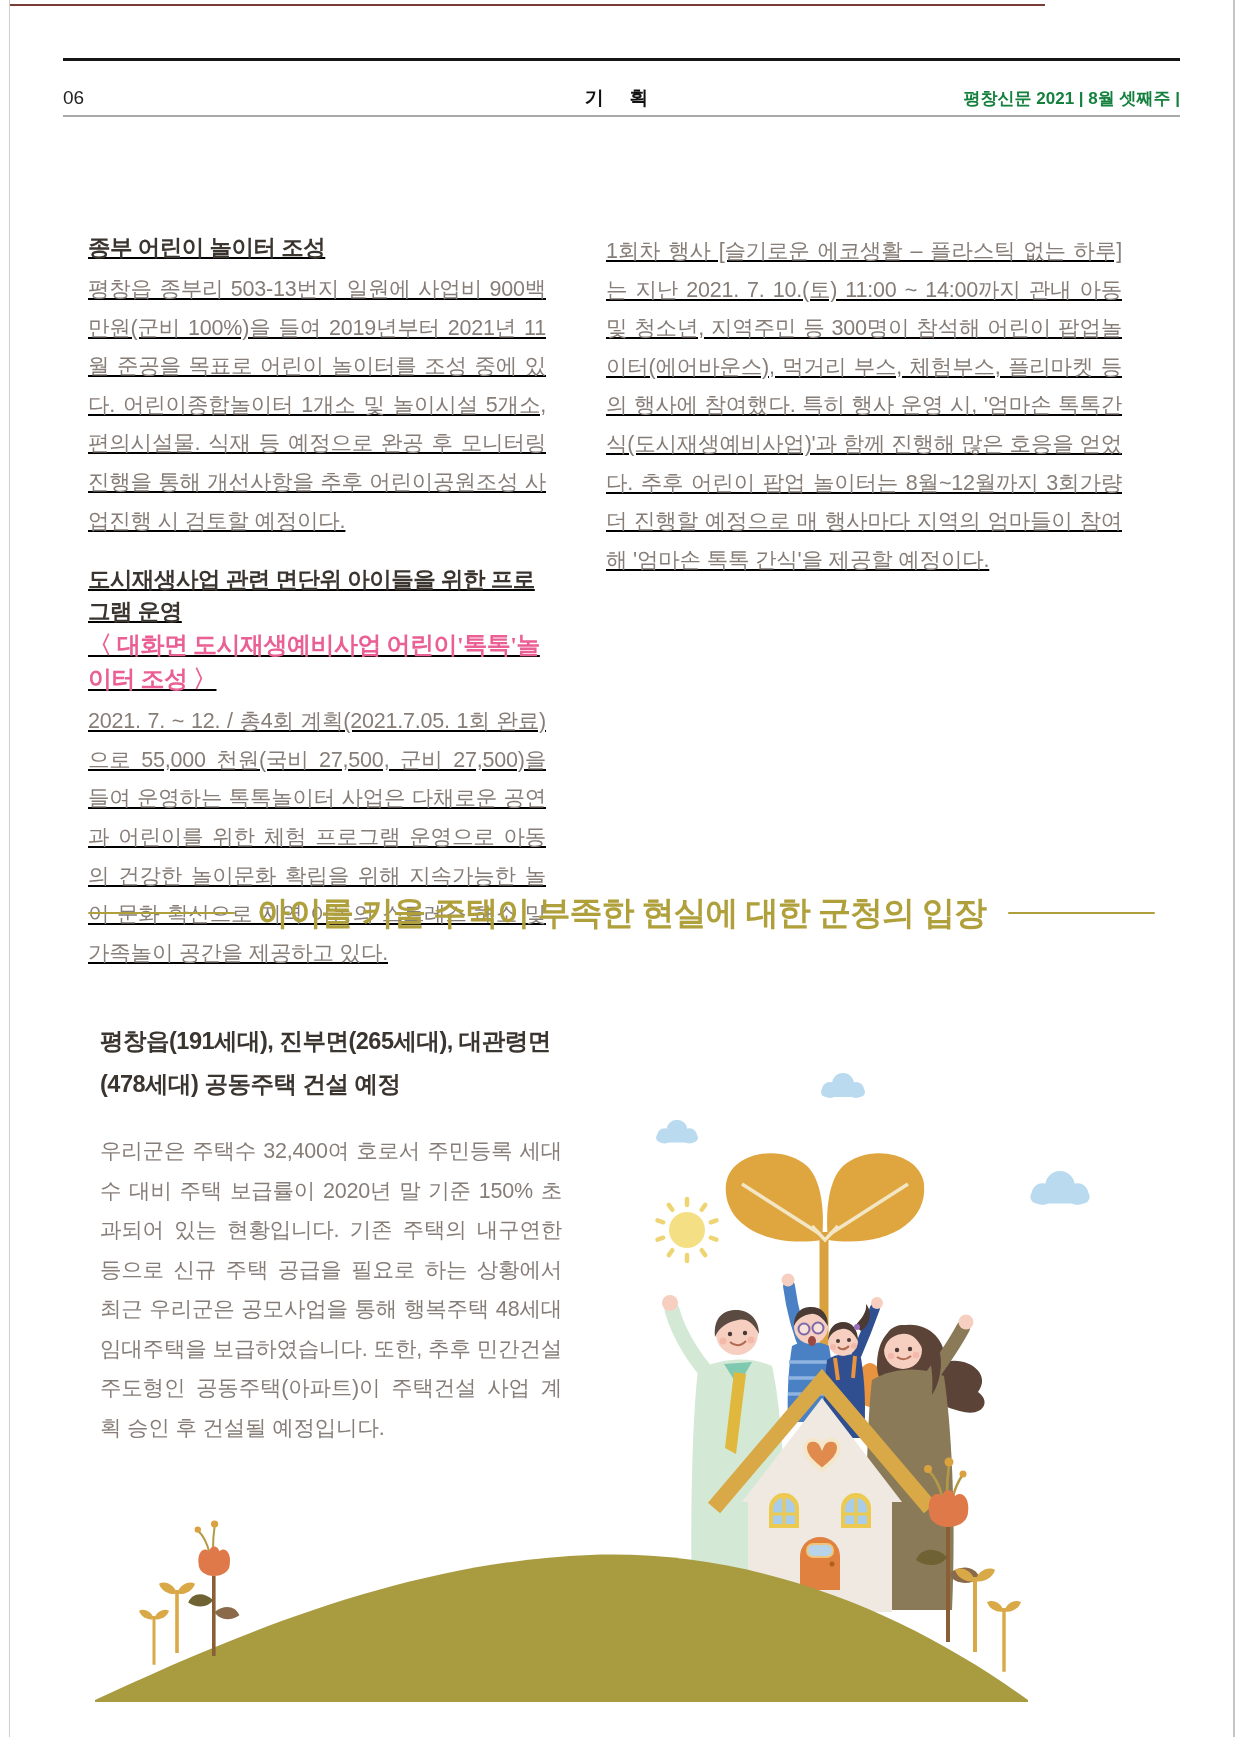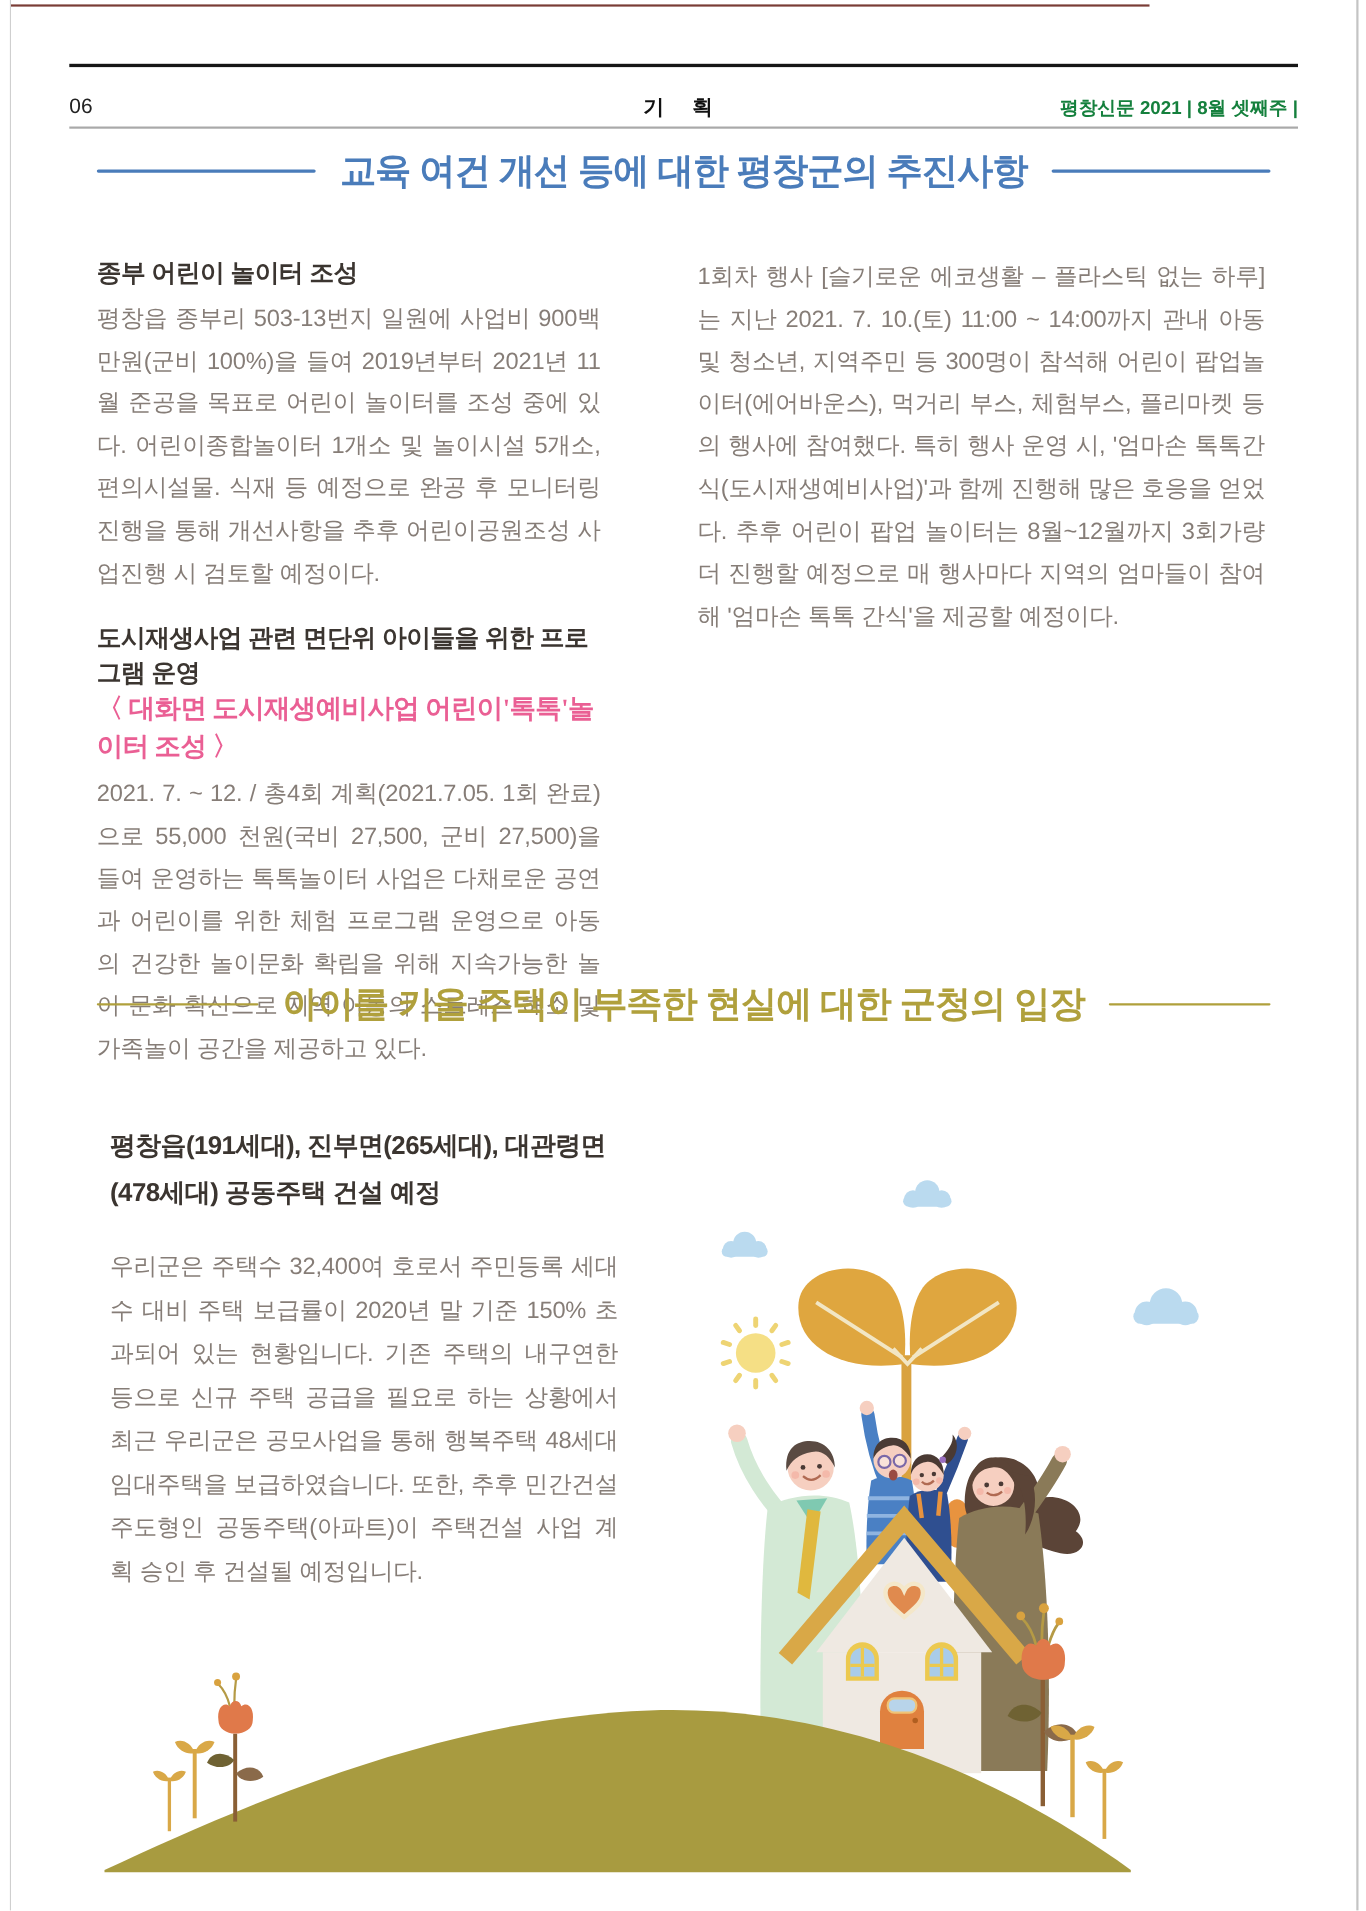--- a/index.html
+++ b/index.html
@@ -18,21 +18,21 @@
               letter-spacing:10px;color:#111;white-space:nowrap;}
   .hdr-edition{font-weight:700;font-size:17px;color:#15803d;white-space:nowrap;}
   .hdr-underline{height:2px;background:#a9a9a9;}
   
   .title-row{position:absolute;left:88px;right:87px;display:flex;align-items:center;gap:22px;height:50px;}
   .title-row h1{margin:0;white-space:nowrap;font-size:33px;font-weight:800;letter-spacing:-1px;}
   .dash{flex:1;height:3px;border-radius:2px;}
   .t-blue{top:130px;}  .t-blue h1{color:#4a7cba;} .t-blue .dash{background:#4a7cba;}
   .t-olive{top:888px;} .t-olive h1{color:#b0a03c;} .t-olive .dash{background:#b0a03c;height:2.5px;}
   
-  .columns{position:absolute;top:232px;left:88px;width:1064px;display:flex;gap:88px;}
+  .columns{position:absolute;top:232px;left:88px;width:1064px;display:flex;gap:60px;text-decoration:underline;}
   .col-left{width:458px;}
   .col-right{width:516px;}
   .art-h{margin:0;font-size:22.5px;line-height:32px;font-weight:700;color:#3b3530;letter-spacing:-0.5px;}
   .art-p{margin:0;font-size:21.5px;line-height:38.6px;color:#867d77;text-align:justify;letter-spacing:-0.2px;}
   .mt6{margin-top:6px;} .mt24{margin-top:24px;} .mt26{margin-top:26px;} .mt34{margin-top:34px;}
   .pink-h{margin:0;font-family:"Liberation Serif","DejaVu Serif",serif;font-size:24px;line-height:34px;
           font-weight:600;color:#ea5f94;letter-spacing:-0.5px;}
   
   .bottom-text{position:absolute;top:1020px;left:88px;width:462px;margin-left:12px;}
   .bottom-text .b-h{margin:0;font-size:23.5px;line-height:43px;font-weight:700;color:#3b3530;letter-spacing:-0.5px;}
@@ -51,25 +51,20 @@
   <header class="hdr">
     <div class="hdr-topline"></div>
     <div class="hdr-row">
       <span class="hdr-page">06</span>
       <span class="hdr-center">기 획</span>
       <span class="hdr-edition">평창신문 2021 | 8월 셋째주 |</span>
     </div>
     <div class="hdr-underline"></div>
   </header>
 
-  <div class="title-row t-blue">
-    <div class="dash"></div>
-    <h1>교육 여건 개선 등에 대한 평창군의 추진사항</h1>
-    <div class="dash"></div>
-  </div>
 
   <div class="columns">
     <div class="col-left">
       <h2 class="art-h">종부 어린이 놀이터 조성</h2>
       <p class="art-p mt6">평창읍 종부리 503-13번지 일원에  사업비 900백만원(군비 100%)을 들여 2019년부터 2021년 11월 준공을 목표로 어린이 놀이터를 조성 중에 있다. 어린이종합놀이터 1개소 및 놀이시설 5개소, 편의시설물. 식재 등 예정으로 완공 후 모니터링 진행을 통해 개선사항을 추후 어린이공원조성 사업진행 시 검토할 예정이다.</p>
       <h2 class="art-h mt24">도시재생사업 관련 면단위 아이들을 위한 프로그램 운영</h2>
       <h3 class="pink-h mt34">〈 대화면 도시재생예비사업 어린이'톡톡'놀이터 조성 〉</h3>
       <p class="art-p mt6">2021. 7. ~ 12. / 총4회 계획(2021.7.05. 1회 완료)으로  55,000 천원(국비 27,500, 군비 27,500)을 들여 운영하는 톡톡놀이터 사업은 다채로운 공연과 어린이를 위한 체험 프로그램 운영으로 아동의 건강한 놀이문화 확립을 위해 지속가능한 놀이 문화 확산으로 지역 아동의 스트레스 해소 및 가족놀이 공간을 제공하고 있다.</p>
     </div>
     <div class="col-right">

